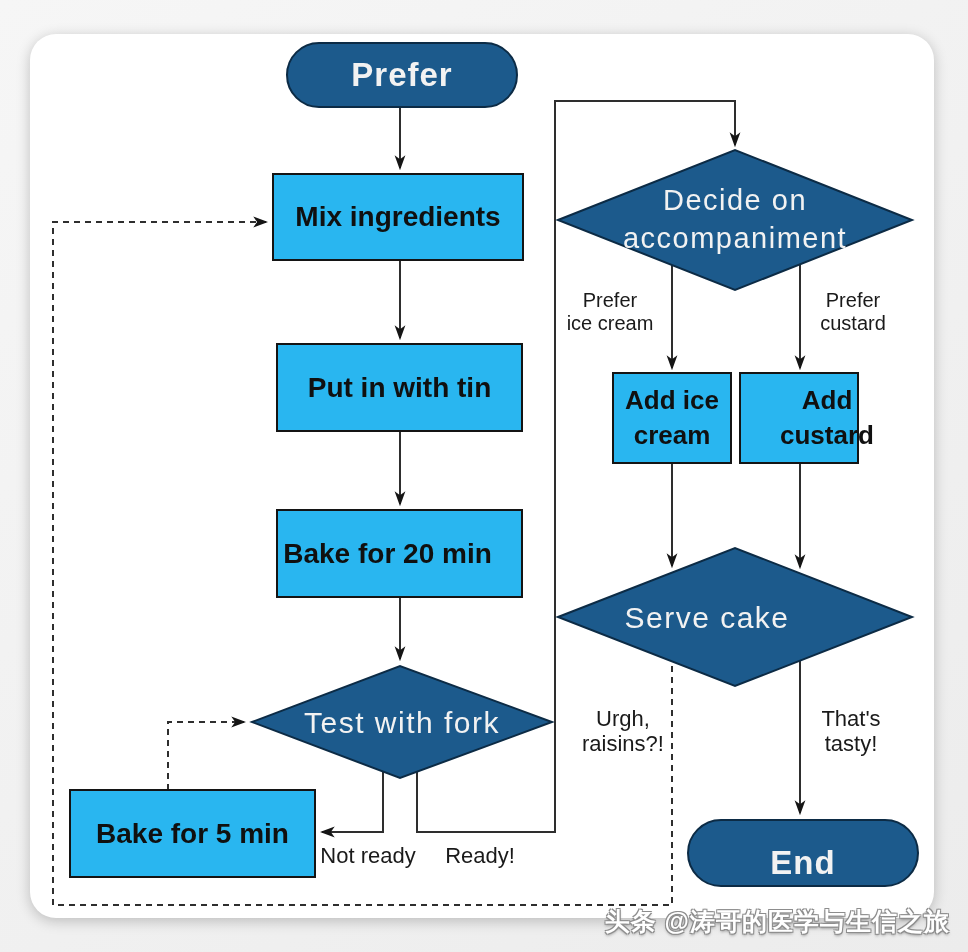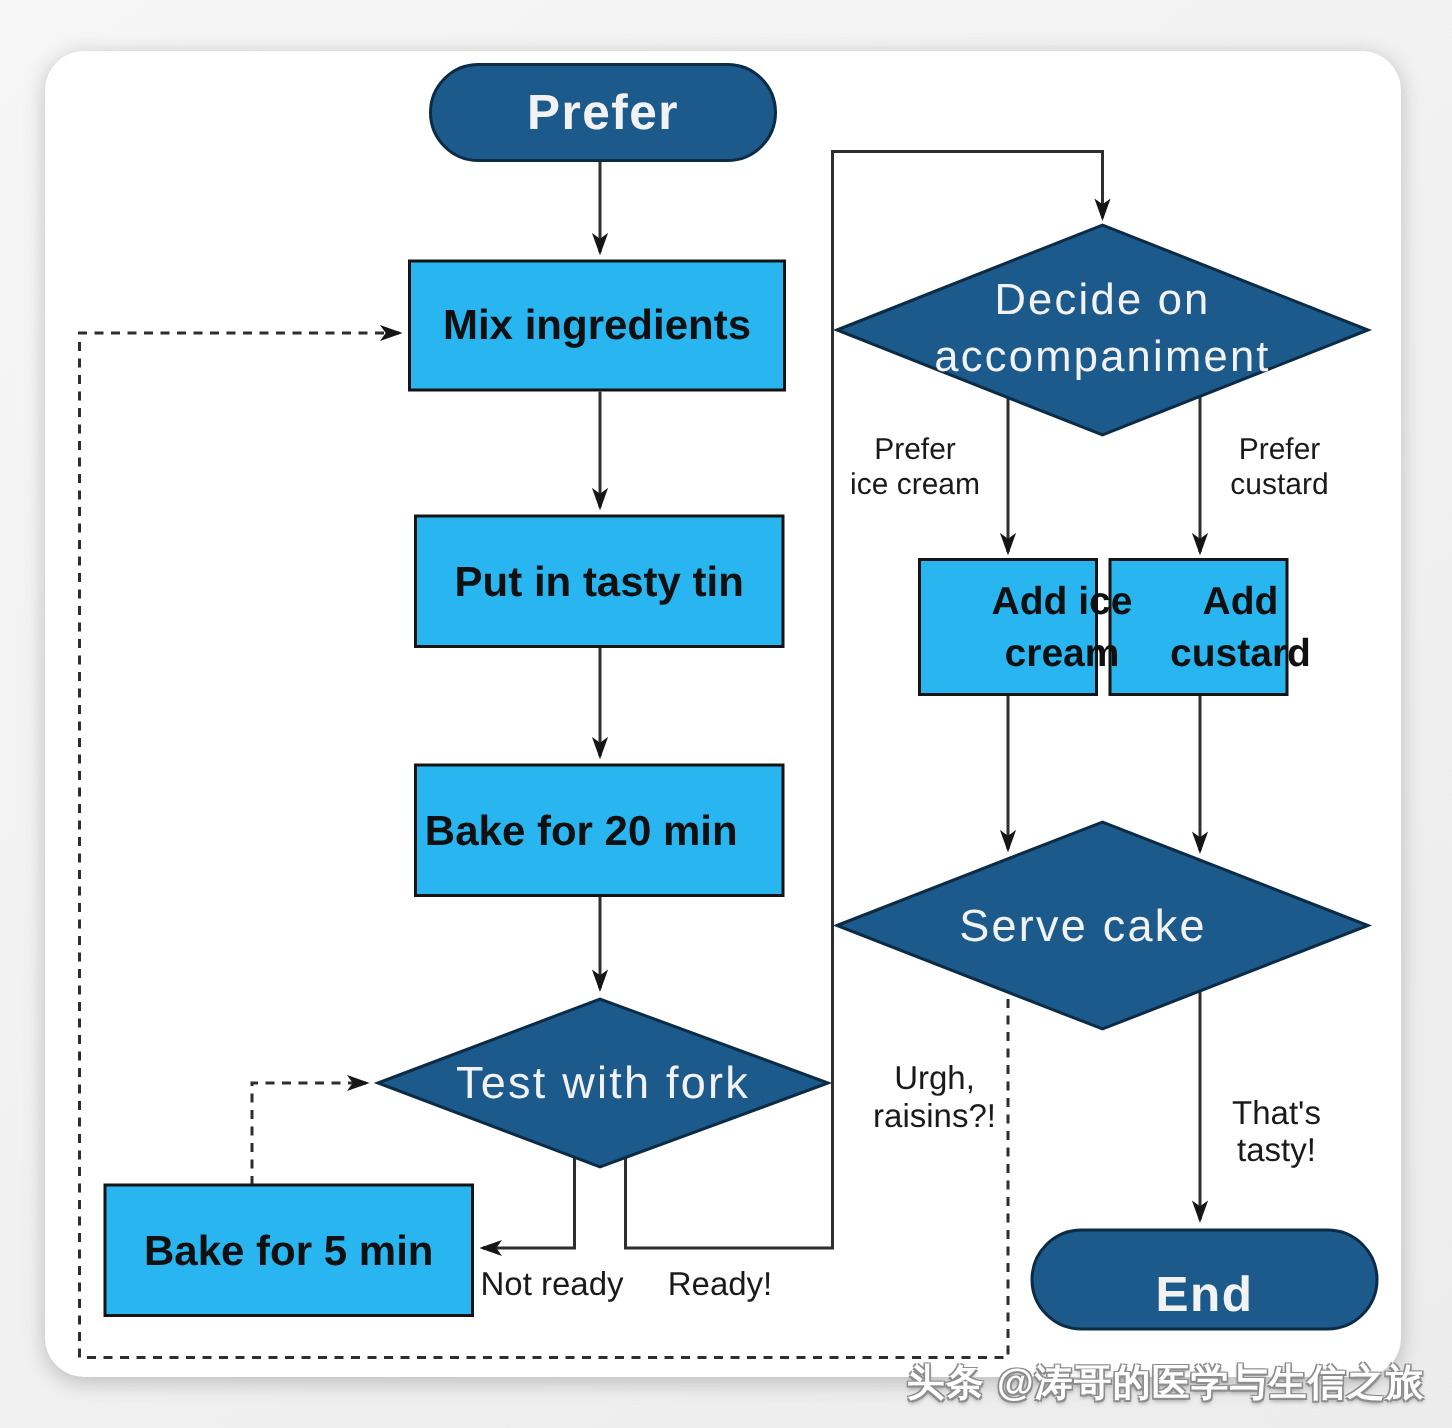--- a/index.html
+++ b/index.html
@@ -73,39 +73,39 @@
       <polygon class="shape-dec" points="558,220 735,150 912,220 735,290"></polygon>
       <rect class="shape-proc" x="613" y="373" width="118" height="90"></rect>
       <rect class="shape-proc" x="740" y="373" width="118" height="90"></rect>
       <polygon class="shape-dec" points="558,617 735,548 912,617 735,686"></polygon>
       <rect class="shape-dec" x="688" y="820" width="230" height="66" rx="33" ry="33"></rect>
     </g>
   </svg>
 
   <div class="lbl term-lbl" style="left:287px;top:43px;width:230px;height:64px;">Prefer</div>
   <div class="lbl proc-lbl" style="left:273px;top:174px;width:250px;height:86px;">Mix ingredients</div>
-  <div class="lbl proc-lbl" style="left:277px;top:344px;width:245px;height:87px;">Put in tasty tin</div>
+  <div class="lbl proc-lbl" style="left:277px;top:344px;width:245px;height:87px;">Put in with tin</div>
   <div class="lbl proc-lbl" style="left:277px;top:510px;width:221px;height:87px;">Bake for 20 min</div>
   <div class="lbl dec-lbl" style="left:252px;top:666px;width:300px;height:112px;">Test with fork</div>
   <div class="lbl proc-lbl" style="left:70px;top:790px;width:245px;height:87px;">Bake for 5 min</div>
   <div class="lbl dec-lbl" style="left:558px;top:150px;width:354px;height:140px;font-size:29px;">Decide on
 accompaniment</div>
-  <div class="lbl proc-lbl small" style="left:613px;top:373px;width:118px;height:90px;margin-left:36px;">Add ice
+  <div class="lbl proc-lbl small" style="left:613px;top:373px;width:118px;height:90px;">Add ice
 cream</div>
   <div class="lbl proc-lbl small" style="left:768px;top:373px;width:118px;height:90px;text-align:center;">Add
 custard</div>
-  <div class="lbl dec-lbl" style="left:545px;top:548px;width:354px;height:138px;">Serve cake</div>
+  <div class="lbl dec-lbl" style="left:530px;top:548px;width:354px;height:138px;">Serve cake</div>
   <div class="lbl term-lbl" style="left:688px;top:820px;width:230px;height:86px;">End</div>
 
   <div class="lbl edge-lbl" style="left:545px;top:286px;width:130px;height:52px;font-size:20px;">Prefer
 ice cream</div>
   <div class="lbl edge-lbl" style="left:788px;top:286px;width:130px;height:52px;font-size:20px;">Prefer
 custard</div>
   <div class="lbl edge-lbl" style="left:316px;top:842px;width:104px;height:28px;">Not ready</div>
   <div class="lbl edge-lbl" style="left:428px;top:842px;width:104px;height:28px;">Ready!</div>
   <div class="lbl edge-lbl" style="left:558px;top:703px;width:130px;height:56px;">Urgh,
 raisins?!</div>
-  <div class="lbl edge-lbl" style="left:786px;top:726px;width:130px;height:56px;">That's
+  <div class="lbl edge-lbl" style="left:786px;top:703px;width:130px;height:56px;">That's
 tasty!</div>
 
   <div class="watermark">头条 @涛哥的医学与生信之旅</div>
 
 </div>
 
 </body></html>

